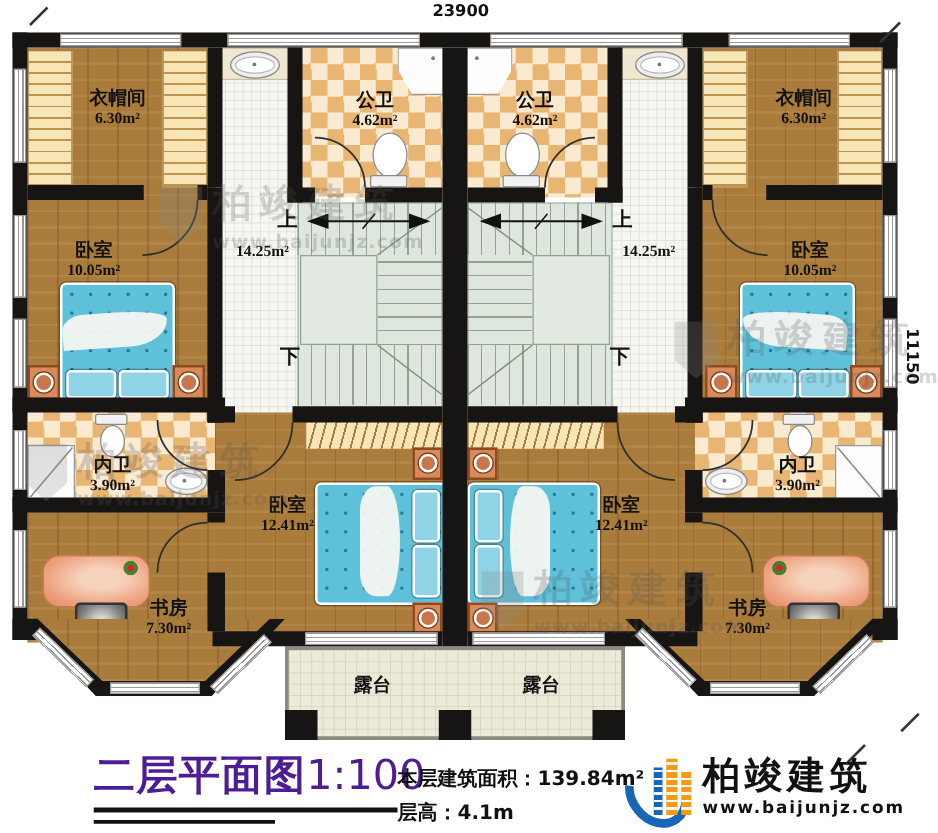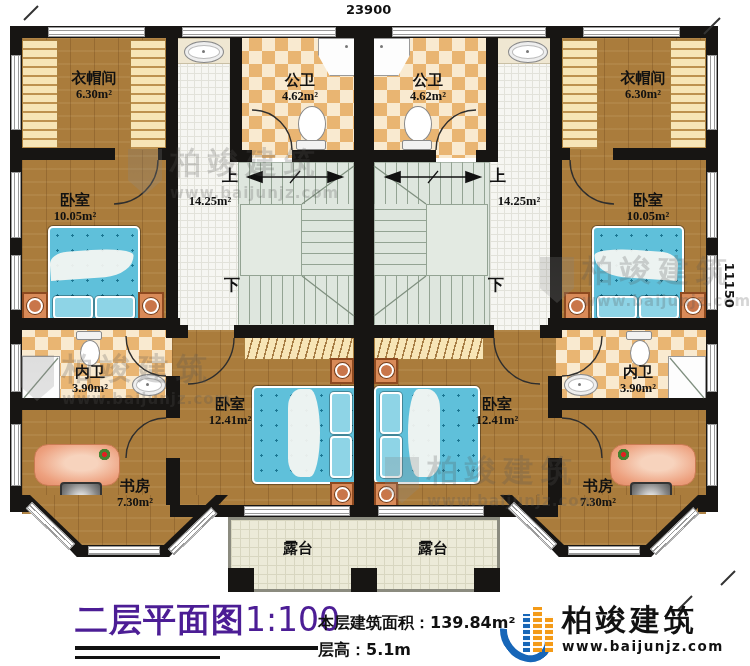--- a/index.html
+++ b/index.html
@@ -407,21 +407,21 @@
 
   <div class="ftitle">
     <span class="t1">二层平面图</span><span class="t2">1:100</span>
   </div>
   <div class="uline" style="left:75px;top:646px;width:243px;height:4px;"></div>
   <div class="uline" style="left:75px;top:656px;width:145px;height:3px;"></div>
   <div class="ftext" style="left:318px;top:613px;">
     <span>本层建筑面积：</span><span>139.84m²</span>
   </div>
   <div class="ftext" style="left:318px;top:640px;">
-    <span>层高：</span><span>5.1m</span>
+    <span>层高：</span><span>4.1m</span>
   </div>
 
   <div class="logo">
     <div class="logo-icon">
       <div class="swoosh"></div>
       <div class="bld b1"></div>
       <div class="bld o1"></div>
       <div class="bld o2"></div>
     </div>
     <div class="logo-name">柏竣建筑</div>

